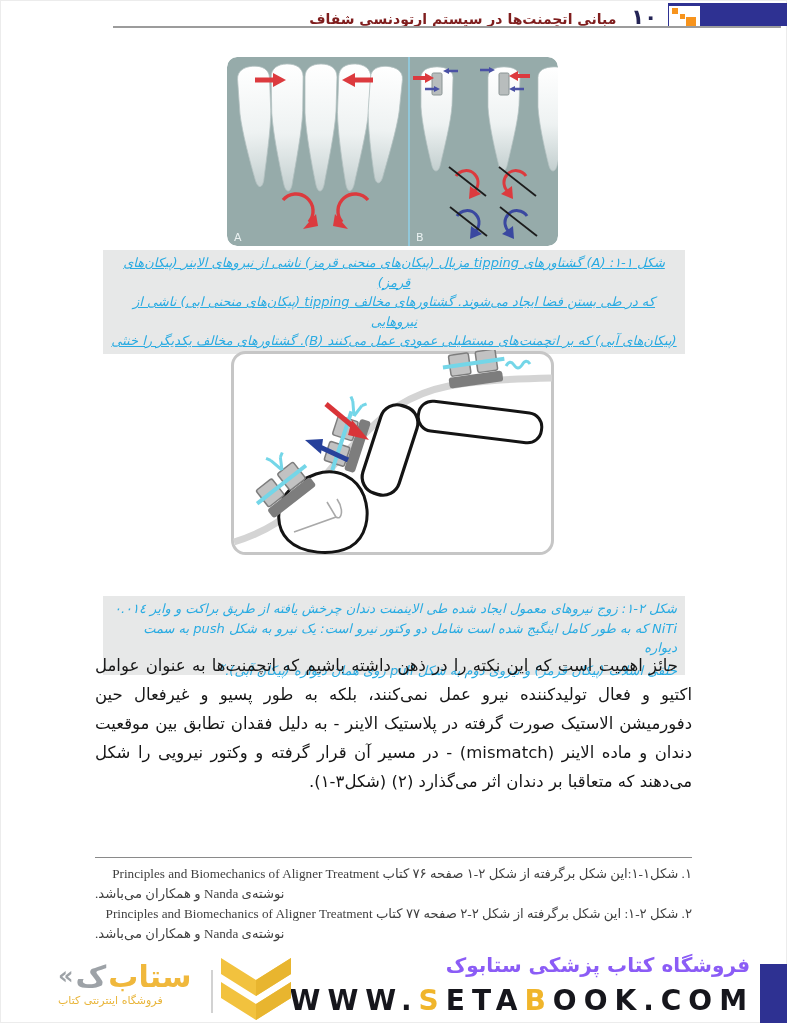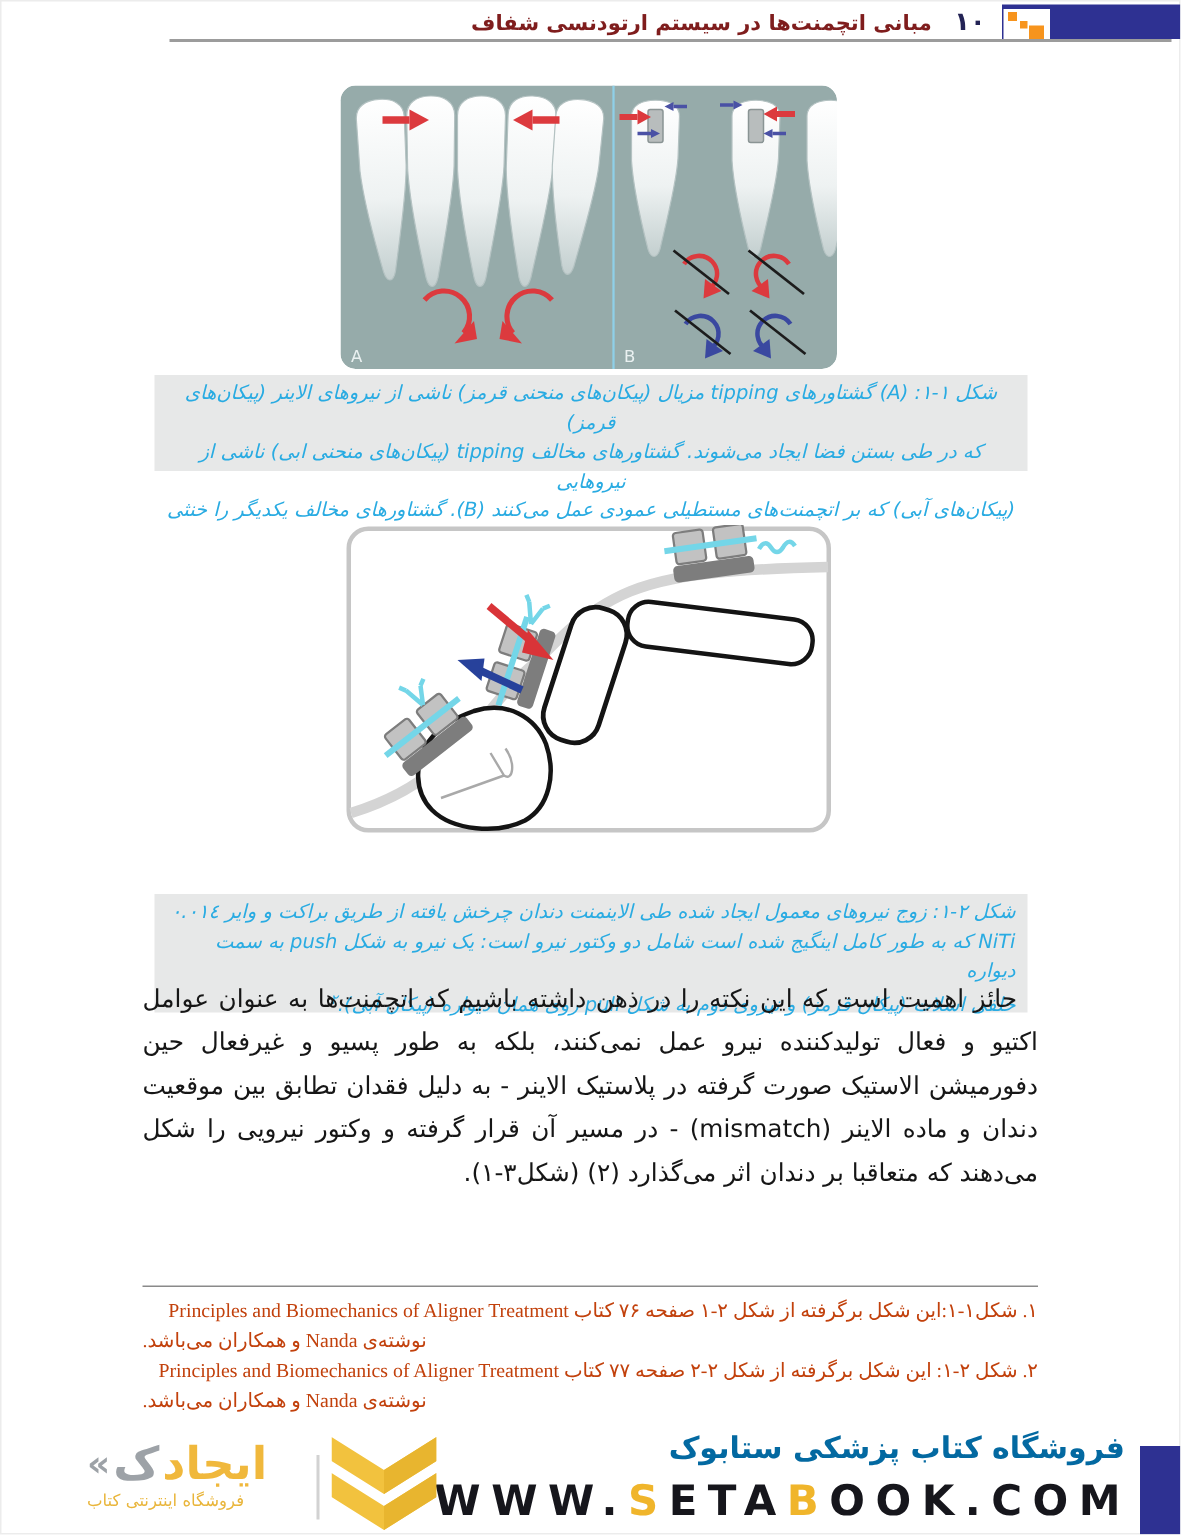--- a/index.html
+++ b/index.html
@@ -10,52 +10,52 @@
     box-shadow: inset 0 0 0 1px #ececec;
   }
   
   .hdr-bar { position:absolute; top:3px; right:0; width:119px; height:23px; background:#2e3192; }
   .hdr-notch { position:absolute; left:1px; bottom:0; width:31px; height:20px; background:#ffffff; }
   .sq { position:absolute; background:#f7941d; }
   .sq1 { left:3px;  top:2px;  width:6px;  height:6px; }
   .sq2 { left:11px; top:8px;  width:5px;  height:5px; }
   .sq3 { left:17px; top:11px; width:10px; height:9px; }
   .hdr-text { position:absolute; top:5px; right:130px; display:flex; direction:rtl; align-items:baseline; gap:15px; }
-  .hdr-num   { font-size:17px; font-weight:bold; color:#232355; }
+  .hdr-num   { font-size:21px; font-weight:bold; color:#232355; }
   .hdr-title { font-size:14px; font-weight:bold; color:#7f1d1d; }
   .hdr-rule { position:absolute; top:26px; left:113px; width:668px; height:2px; background:#9c9c9c; }
   
   .fig1 { position:absolute; left:227px; top:57px; }
   .fig2 { position:absolute; left:230px; top:350px; }
   
   .caption {
     position:absolute; left:103px; width:582px; background:#e7e8e8;
     color:#29abe2; font-style:italic; font-size:13px; line-height:19.5px;
     direction:rtl; text-align:center; padding:3px 8px;
   }
-  .cap1 { top:250px; height:64px; }
+  .cap1 { top:250px; height:104px;text-decoration:underline; }
   .cap2 { top:596px; height:79px;text-align:right; }
   .caption sup { font-size:9px; }
   
   .bodytext {
     position:absolute; left:95px; top:651px; width:597px;
     direction:rtl; text-align:justify; text-indent:14px;
     font-size:16.5px; line-height:29px; color:#161616;
   }
   
   .fn-rule { position:absolute; left:95px; top:857px; width:597px; height:1px; background:#8a8a8a; }
   .footnotes {
     position:absolute; left:95px; top:864px; width:597px;
-    direction:rtl; font-size:13.2px; line-height:20px; color:#c2410c;
+    direction:rtl; font-size:13.2px; line-height:20px; color:#404040;
     font-family:"Liberation Serif","DejaVu Sans", serif;
   }
   .fn-l1 { text-align:right; }
   .fn-l2 { text-align:left; padding-left:0; padding-right:75px; }
   
-  .store-title { position:absolute; top:953px; right:37px; direction:rtl; font-size:20px; font-weight:600; color:#0369a1; }
+  .store-title { position:absolute; top:953px; right:37px; direction:rtl; font-size:20px; font-weight:600; color:#8b5cf6; }
   .site-url { position:absolute; top:984px; right:33px; font-size:28px; font-weight:bold; letter-spacing:7px; color:#16161c; white-space:nowrap; }
   .site-url .gold { color:#f0b52b; }
   .corner-block { position:absolute; right:0; top:964px; width:27px; height:59px; background:#2e3192; }
   .logo { position:absolute; left:58px; top:960px; width:150px; }
   .logo-word { display:flex; direction:ltr; align-items:flex-end; justify-content:flex-start; gap:2px; }
   .logo-guillemet { font-size:24px; font-weight:bold; color:#9da2a7; line-height:1; padding-bottom:5px; }
   .logo-gray { font-size:30px; font-weight:bold; color:#9da2a7; line-height:1.1; }
   .logo-gold { font-size:30px; font-weight:bold; color:#f0b83c; line-height:1.1; direction:rtl; }
   .logo-tagline { margin-top:1px; text-align:left; font-size:11px; font-weight:400; color:#e9b53a; direction:rtl; }
   .logo-sep { position:absolute; left:211px; top:970px; width:2px; height:43px; background:#d2d2d2; }
@@ -240,21 +240,21 @@
   </div>
 
   <div class="store-title">فروشگاه کتاب پزشکی ستابوک</div>
   <div class="site-url"><span>WWW.</span><span class="gold">S</span><span>ETA</span><span class="gold">B</span><span>OOK.COM</span></div>
   <div class="corner-block"></div>
 
   <div class="logo">
     <div class="logo-word">
       <span class="logo-guillemet">«</span>
       <span class="logo-gray">ک</span>
-      <span class="logo-gold">ایجاد</span>
+      <span class="logo-gold">ستاب</span>
     </div>
     <div class="logo-tagline">فروشگاه اینترنتی کتاب</div>
   </div>
   <div class="logo-sep"></div>
   <svg class="chevron" width="70" height="64" viewBox="0 0 70 64">
     <polygon points="0,2 35,24 70,2 70,18 35,40 0,18" fill="#f2c23e"></polygon>
     <polygon points="0,26 35,48 70,26 70,42 35,64 0,42" fill="#f2c23e"></polygon>
     <polygon points="35,24 70,2 70,18 35,40" fill="#e8b52f"></polygon>
     <polygon points="35,48 70,26 70,42 35,64" fill="#e8b52f"></polygon>
   </svg>

